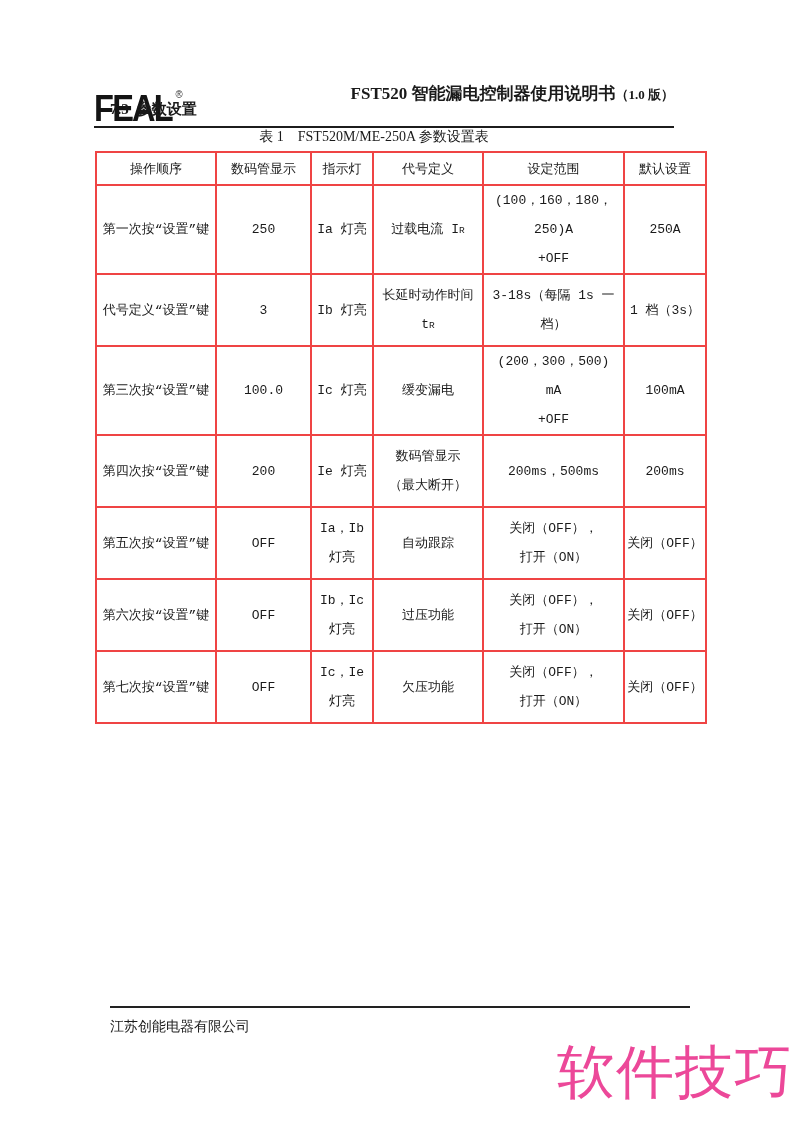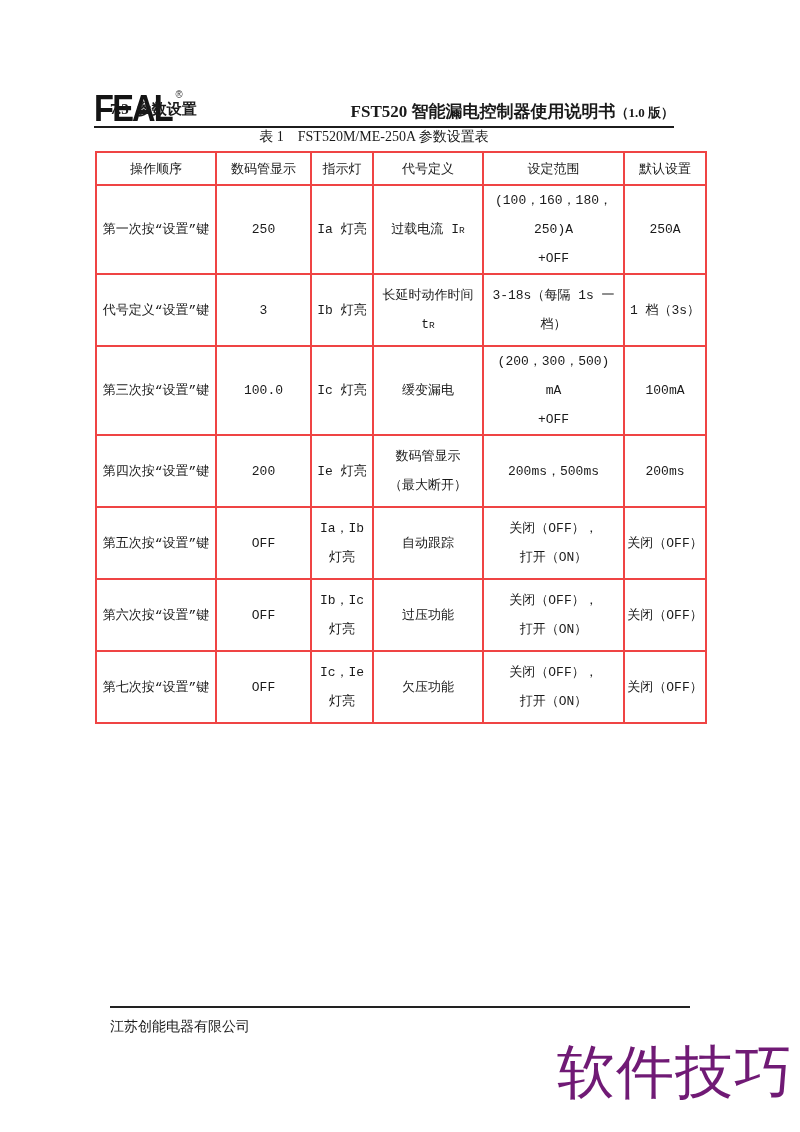--- a/index.html
+++ b/index.html
@@ -22,21 +22,21 @@
     font-family:"Liberation Sans","DejaVu Sans",sans-serif;
     font-weight:bold;font-size:37px;line-height:0.9;
     letter-spacing:-2px;color:#141414;
     transform:scaleX(0.88);transform-origin:left bottom;
     white-space:nowrap;
   }
   .logo .reg{
     font-size:11px;font-weight:normal;letter-spacing:0;
     vertical-align:top;position:relative;top:-2px;left:4px;color:#333;
   }
-  .doc-title{font-size:17px;font-weight:bold;white-space:nowrap;padding-bottom:2px;}
+  .doc-title{font-size:17px;font-weight:bold;white-space:nowrap;padding-bottom:20px;}
   .doc-title .brand{font-family:"Liberation Serif",serif;}
   .doc-title .version{font-size:13px;font-weight:bold;}
   .section-heading{
     position:absolute;left:110px;top:100px;
     font-size:15px;font-weight:bold;
   }
   .section-heading .sec-no{font-family:"Liberation Serif",serif;margin-right:8px;}
   
   .table-caption{
     position:absolute;left:0;top:128px;width:748px;
@@ -70,21 +70,21 @@
   .footer{
     position:absolute;left:110px;top:1006px;width:580px;
     border-top:2px solid #222;
   }
   .company{font-size:14px;padding-top:10px;}
   
   .watermark{
     position:absolute;left:557px;top:1034px;
     font-family:"Liberation Sans","DejaVu Sans",sans-serif;
     font-size:58px;font-weight:500;letter-spacing:1px;
-    color:#701a75;white-space:nowrap;
+    color:#ec4899;white-space:nowrap;
   }
 </style>
 </head>
 <body>
 
 <div class="page">
 
   <div class="header-top">
     <div class="logo"><span>FEAL</span><span class="reg">®</span></div>
     <div class="doc-title"><span class="brand">FST520</span><span> 智能漏电控制器使用说明书</span><span class="version">（1.0 版）</span></div>

